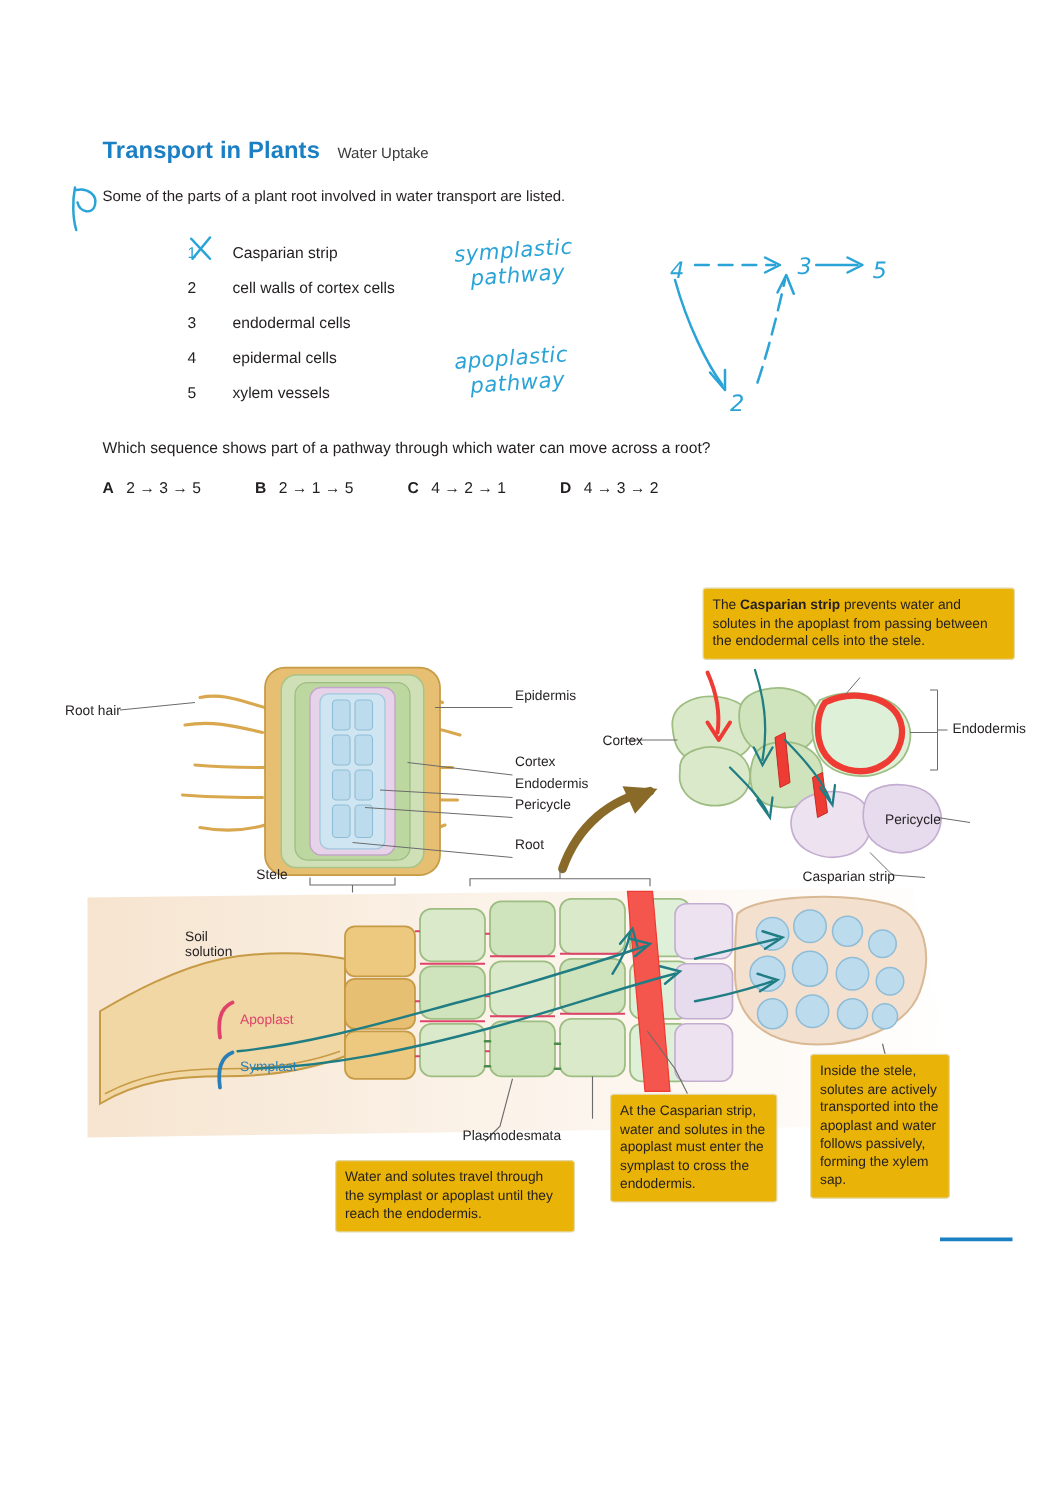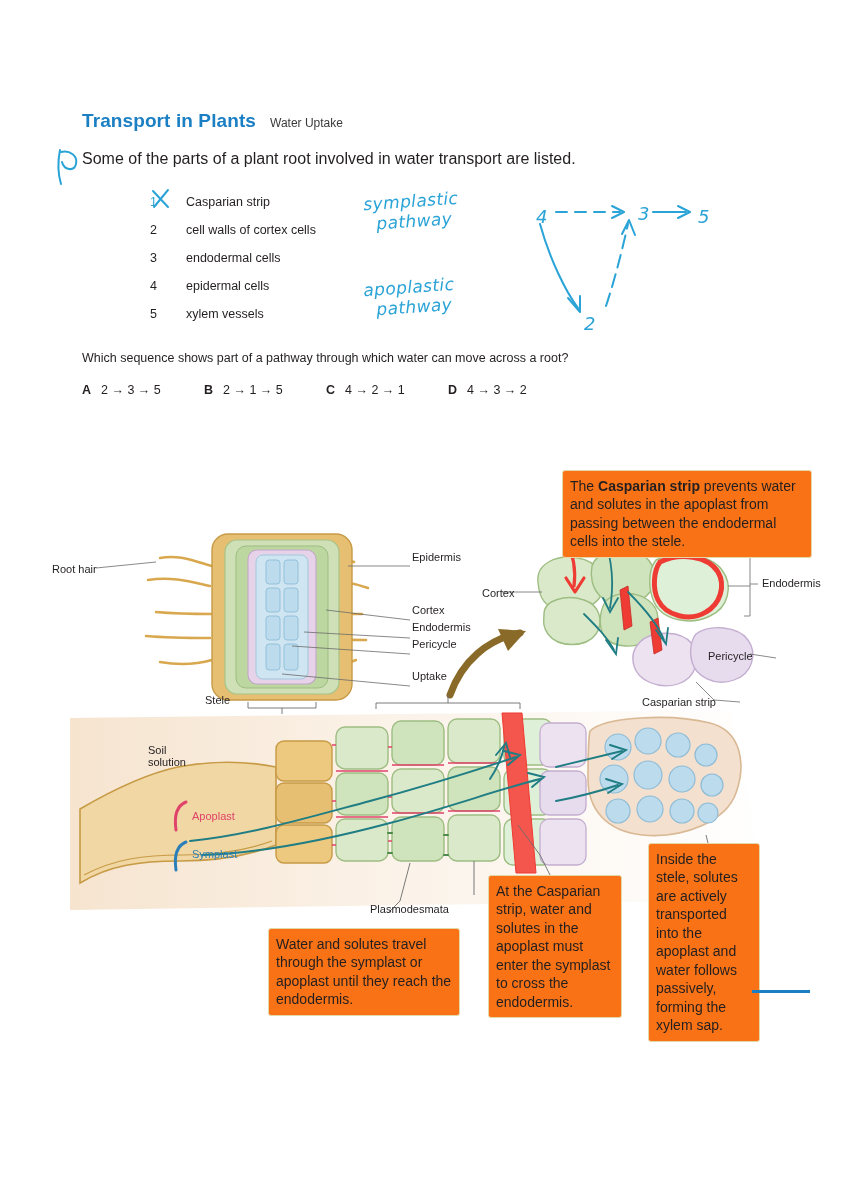--- a/index.html
+++ b/index.html
@@ -39,21 +39,21 @@
   .title-sub {
     font-size: 12px;
     color: #3a3a3a;
     font-weight: normal;
   }
 
   .question-stem {
     position: absolute;
     left: 82px;
     top: 150px;
-    font-size: 16px;
+    font-size: 12px;
     color: #231f20;
   }
 
   
   .scribble-mark {
     position: absolute;
     left: 54px;
     top: 146px;
     width: 32px;
     height: 42px;
@@ -166,24 +166,24 @@
   .leader-label {
     position: absolute;
     font-size: 11px;
     color: #231f20;
     white-space: nowrap;
   }
 
   
   .callout {
     position: absolute;
-    background: #f97316;
+    background: #eab308;
     border: 1px solid #e4d8a8;
     border-radius: 3px;
-    font-size: 14px;
+    font-size: 11px;
     line-height: 1.32;
     color: #231f20;
     padding: 6px 7px;
     box-sizing: border-box;
   }
   .callout b { font-weight: bold; }
 
   .callout-casparian {
     left: 562px; top: 20px; width: 250px;
   }
@@ -368,21 +368,21 @@
 
       <path d="M188 182 L188 188 L256 188 L256 182" stroke="#6b6b6b" stroke-width="0.9" fill="none"></path>
       <path d="M222 188 L222 194" stroke="#6b6b6b" stroke-width="0.9" fill="none"></path>
     </svg>
 
     <span class="leader-label" style="left:52px; top:113px;">Root hair</span>
     <span class="leader-label" style="left:412px; top:101px;">Epidermis</span>
     <span class="leader-label" style="left:412px; top:154px;">Cortex</span>
     <span class="leader-label" style="left:412px; top:171px;">Endodermis</span>
     <span class="leader-label" style="left:412px; top:188px;">Pericycle</span>
-    <span class="leader-label" style="left:412px; top:220px;">Uptake</span>
+    <span class="leader-label" style="left:412px; top:220px;">Root</span>
     <span class="leader-label" style="left:205px; top:244px;">Stele</span>
 
     <svg style="position:absolute; left:500px; top:80px; width:330px; height:200px;" viewBox="0 0 330 200">
 
       <g stroke="#9dbd82" stroke-width="1.4">
         <path d="M38 52 C36 34 56 24 78 28 C100 32 106 48 102 62 C98 78 72 84 54 78 C42 74 39 64 38 52 Z" fill="#dbe9cb"></path>
         <path d="M92 36 C96 22 122 16 140 24 C156 31 158 50 150 62 C140 76 112 78 100 66 C92 58 90 46 92 36 Z" fill="#cfe3bc"></path>
         <path d="M44 84 C44 70 66 64 84 70 C100 75 104 92 96 104 C86 118 58 118 48 104 C42 96 44 90 44 84 Z" fill="#dbe9cb"></path>
         <path d="M104 74 C110 62 134 60 148 70 C162 80 160 98 150 108 C138 120 112 118 104 106 C98 96 100 82 104 74 Z" fill="#cfe3bc"></path>
       </g>

